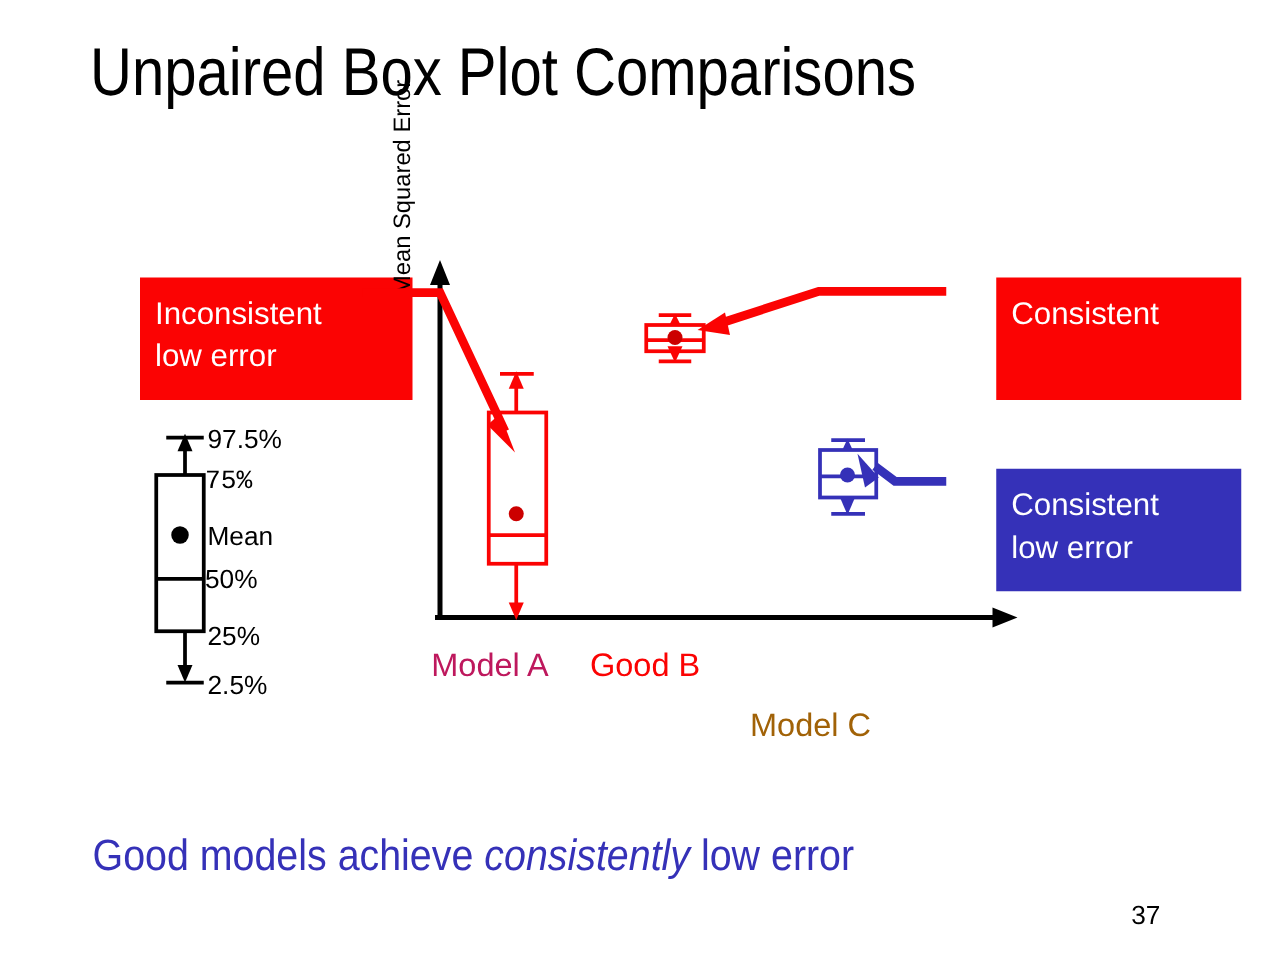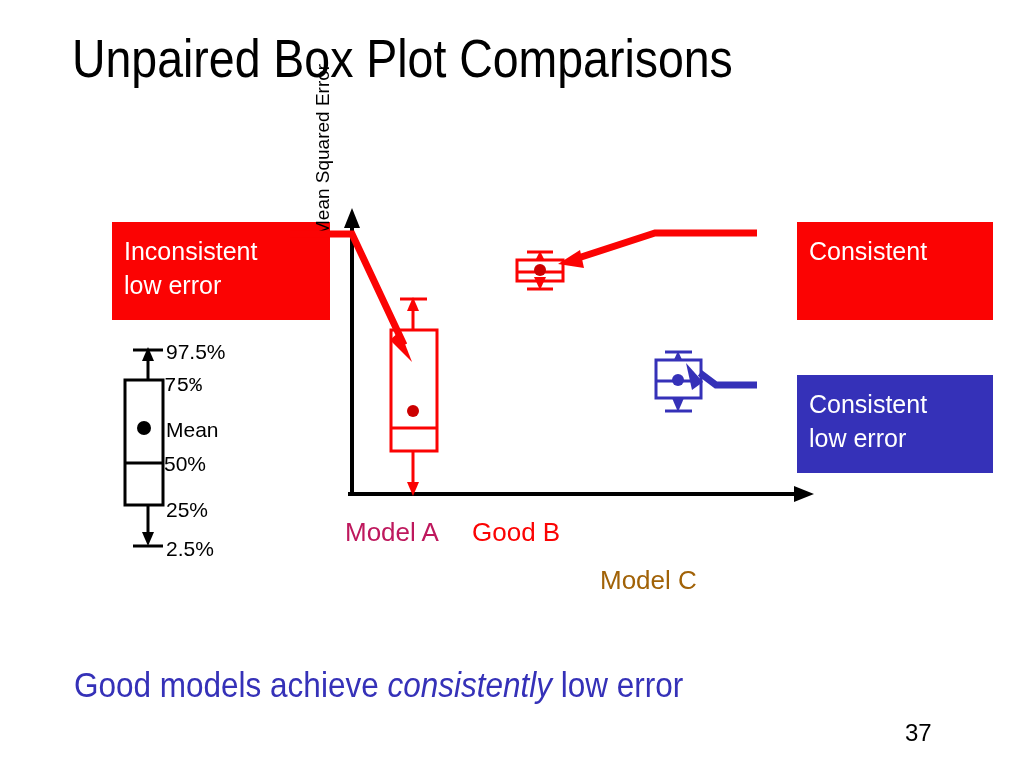--- a/index.html
+++ b/index.html
@@ -115,21 +115,21 @@
     color: #3531B8;
     white-space: nowrap;
   }
   .caption em { font-style: italic; }
 
   
   .page-number {
     position: absolute;
     left: 905px;
     top: 722px;
-    font-size: 24px;
+    font-size: 21px;
     line-height: 21px;
     color: #000000;
   }
 
   svg { display: block; }
   .overlay-svg {
     position: absolute;
     left: 0; top: 0;
     width: 1024px; height: 768px;
     pointer-events: none;

